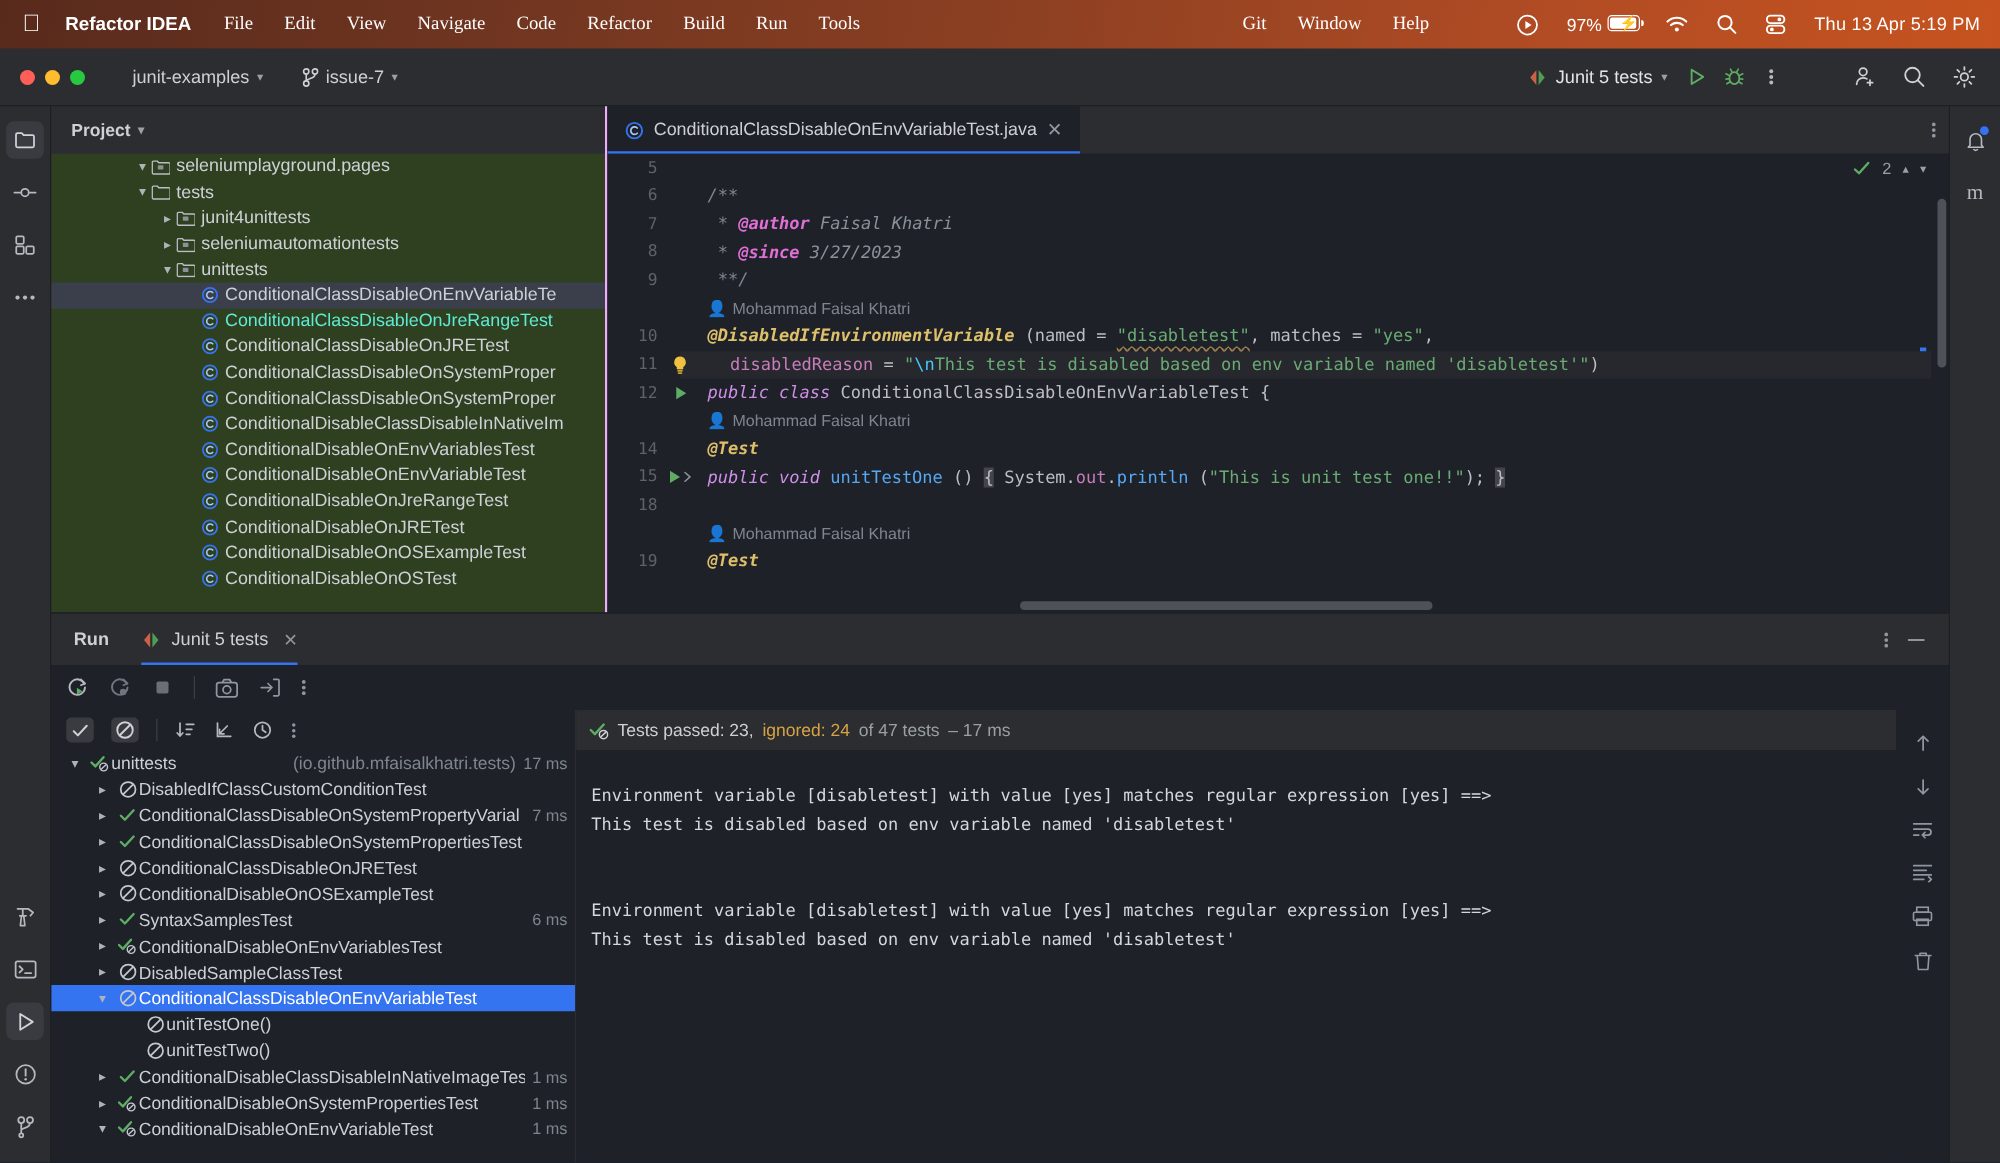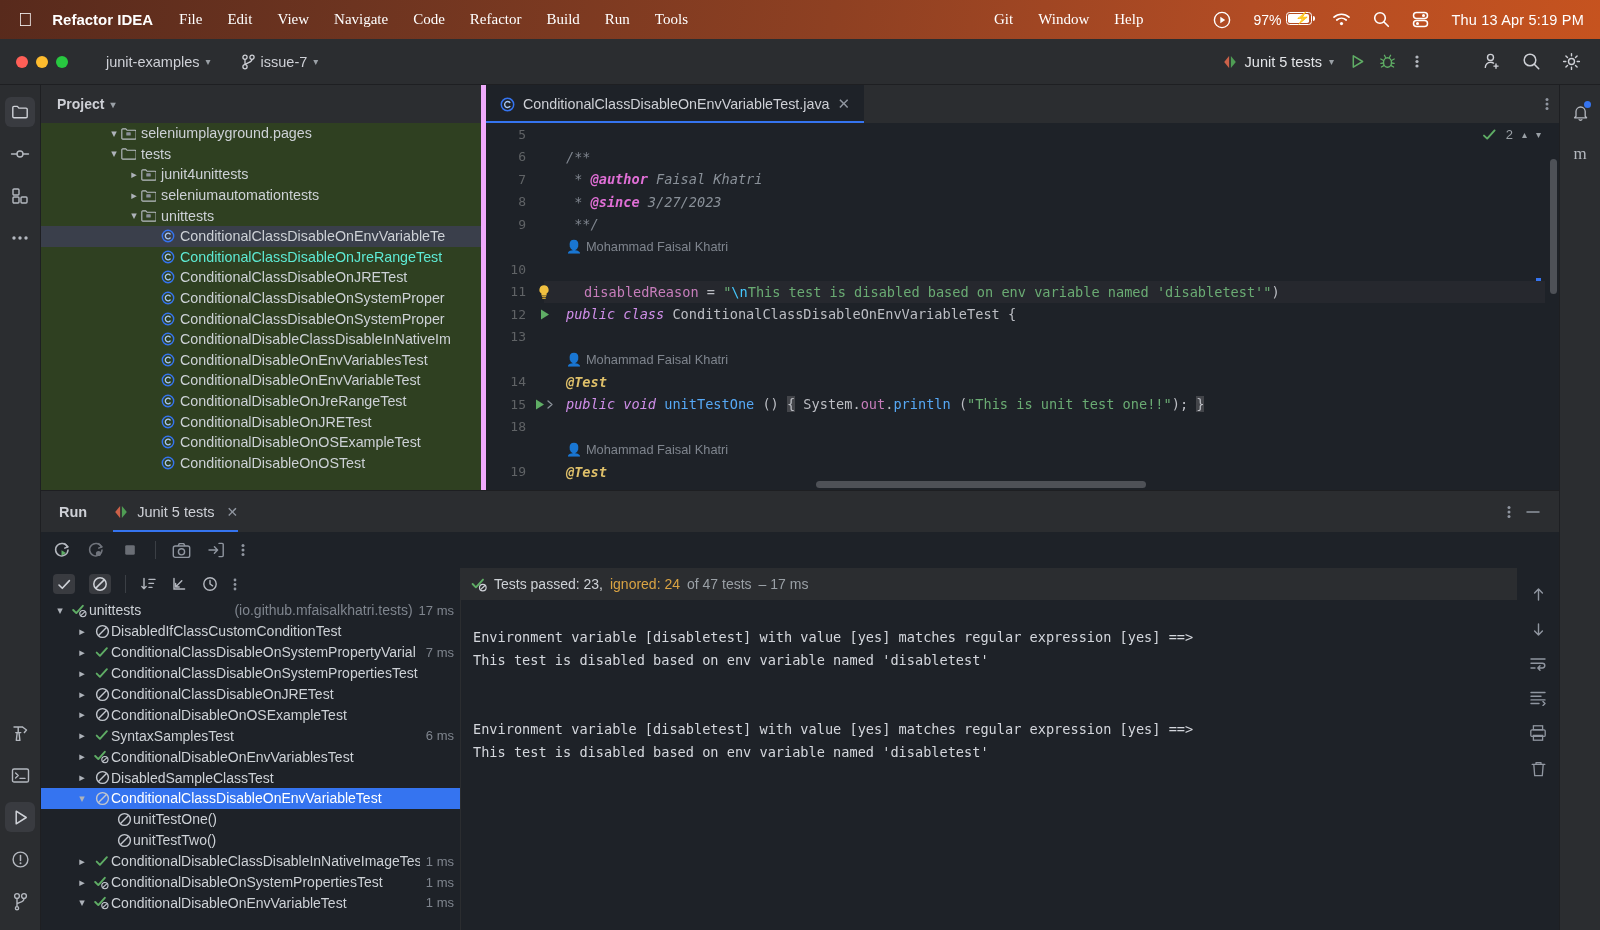--- a/index.html
+++ b/index.html
@@ -63,21 +63,21 @@
     position: absolute; right: 0; top: 85px; width: 41px; height: 845px;
     background: #2b2d30; display:flex; flex-direction:column; align-items:center;
     border-left: 1px solid #1e1f22;
   }
   .rb-icon { width: 30px; height: 30px; margin-top: 12px; display:flex; align-items:center; justify-content:center; color:#b4b8bf; position:relative;}
   .notif-dot { position:absolute; right:4px; top:4px; width:7px; height:7px; background:#3574f0; border-radius:50%; }
 
   
   .project-panel {
     position: absolute; left: 41px; top: 85px; width: 445px; height: 405px;
-    background: #2b2d30; border-right: 5px solid #f0abfc; overflow: hidden;
+    background: #2b2d30; border-right: 2px solid #f0abfc; overflow: hidden;
   }
   .pp-header { height: 38px; display:flex; align-items:center; padding-left: 16px; gap:6px; color:#ced0d6; font-size:14px; font-weight:bold;}
   .tree { position: relative; background: #2f4021; height: 367px; overflow: hidden; font-size: 14.3px; color: #cdd1d6; }
   .trow { height: 20.6px; display: flex; align-items: center; white-space: nowrap; }
   .trow.sel { background: #3a3f4b; }
   .tw { display:inline-block; width:14px; text-align:center; color:#aeb3ba; font-size:11px; flex:0 0 auto;}
   .ic-folder { width:15px;height:13px;margin-right:5px;flex:0 0 auto; }
   .ic-class { width:14px;height:14px;margin-right:5px;flex:0 0 auto; }
   .tlabel.link { color:#5eead4; }
 
@@ -638,20 +638,21 @@
         <div class="ann">
           <span class="lnum"></span>
           <span class="gicons"></span>
           <span style="margin-left:4px;margin-right:4px;">👤</span>
           <span>Mohammad Faisal Khatri</span>
         </div>
 
         <div class="cl">
           <span class="lnum">10</span>
           <span class="gicons"></span>
+          <span class="code-text"><span class="s-ann">@DisabledIfEnvironmentVariable</span><span class="s-punct"> (named = </span><span class="s-str squig">"disabletest"</span><span class="s-punct">, matches = </span><span class="s-str">"yes"</span><span class="s-punct">,</span></span>
         </div>
 
         <div class="cl" style="position:relative;">
           <span class="lnum">11</span>
           <span class="gicons">
             <svg width="14" height="16" viewBox="0 0 14 16">
                 <path d="M7 1.2a4.6 4.6 0 0 0-2.6 8.4v1.8h5.2V9.6A4.6 4.6 0 0 0 7 1.2z" fill="#f0c040"></path>
                 <rect x="4.8" y="11.8" width="4.4" height="1.5" rx=".7" fill="#c8a032"></rect>
                 <rect x="5.2" y="13.8" width="3.6" height="1.3" rx=".6" fill="#c8a032"></rect>
               </svg>
@@ -662,25 +663,20 @@
         <div class="cl">
           <span class="lnum">12</span>
           <span class="gicons">
             <svg width="13" height="13" viewBox="0 0 13 13">
                 <path d="M3 1.6 L11 6.5 L3 11.4 Z" fill="#5fad65"></path>
               </svg>
           </span>
           <span class="code-text"><span class="s-kw">public class </span><span class="s-class">ConditionalClassDisableOnEnvVariableTest </span><span class="s-punct">{</span></span>
         </div>
 
-        <div class="cl">
-          <span class="lnum">13</span>
-          <span class="gicons"></span>
-          <span class="code-text"></span>
-        </div>
 
         <div class="ann">
           <span class="lnum"></span>
           <span class="gicons"></span>
           <span style="margin-left:4px;margin-right:4px;">👤</span>
           <span>Mohammad Faisal Khatri</span>
         </div>
 
         <div class="cl">
           <span class="lnum">14</span>

